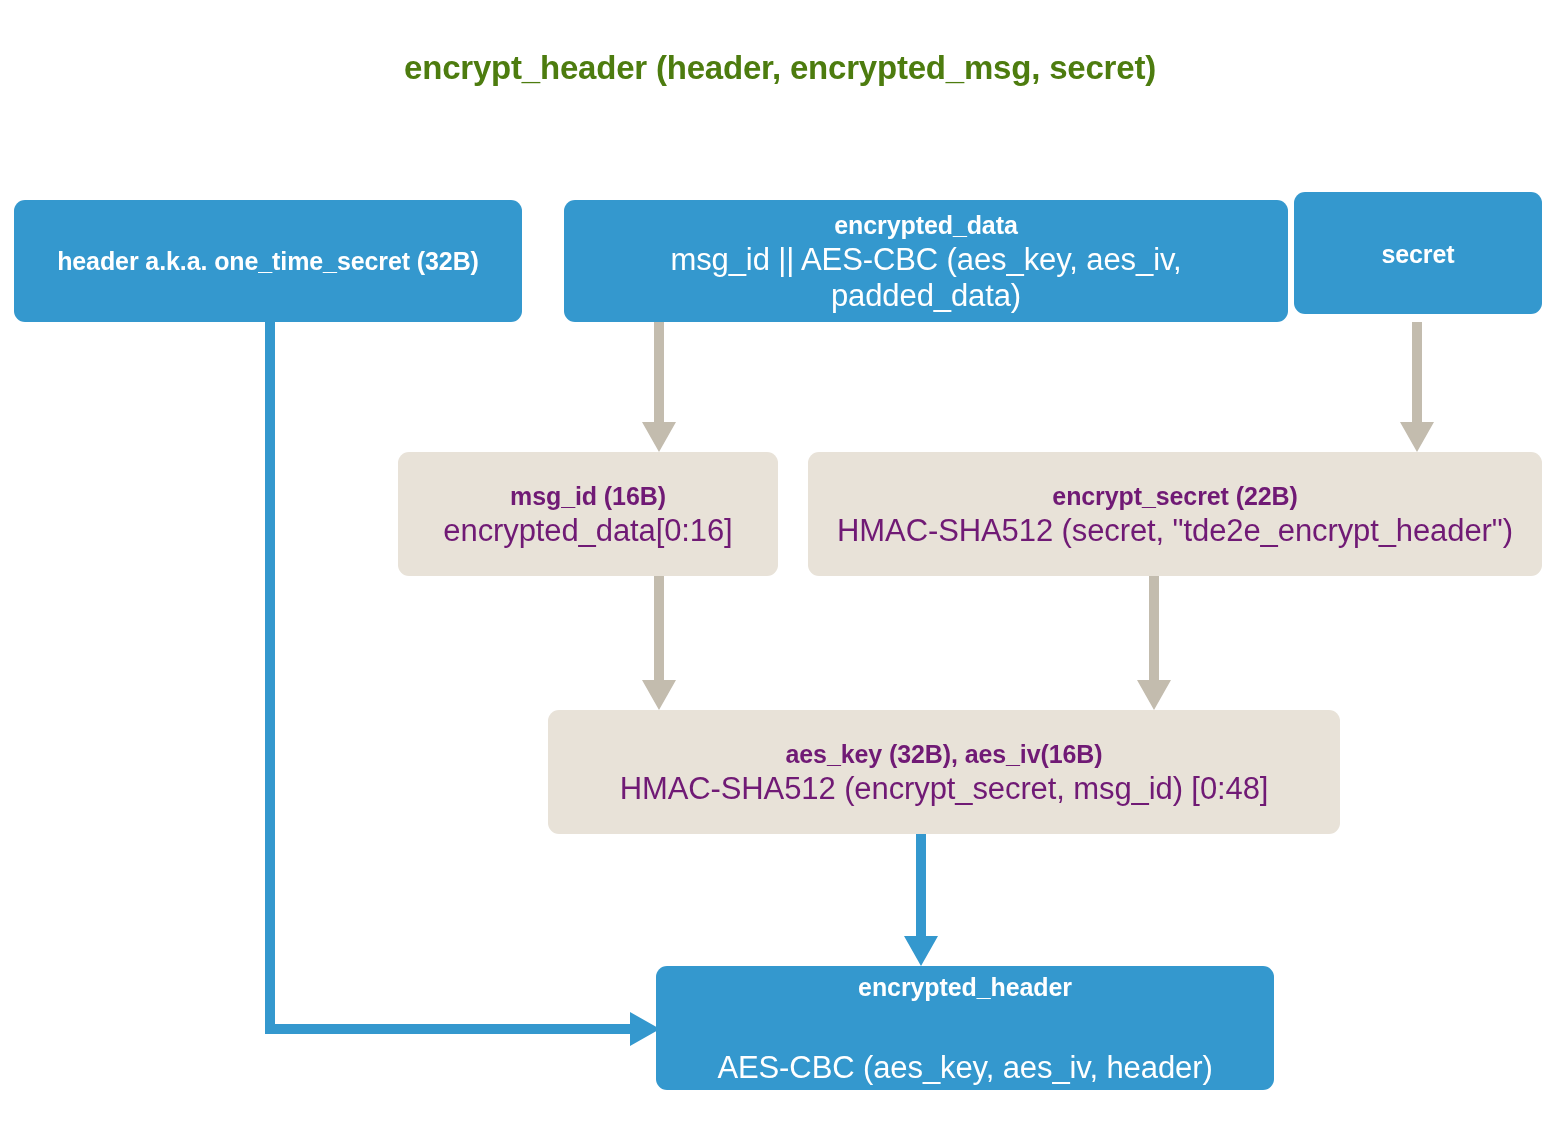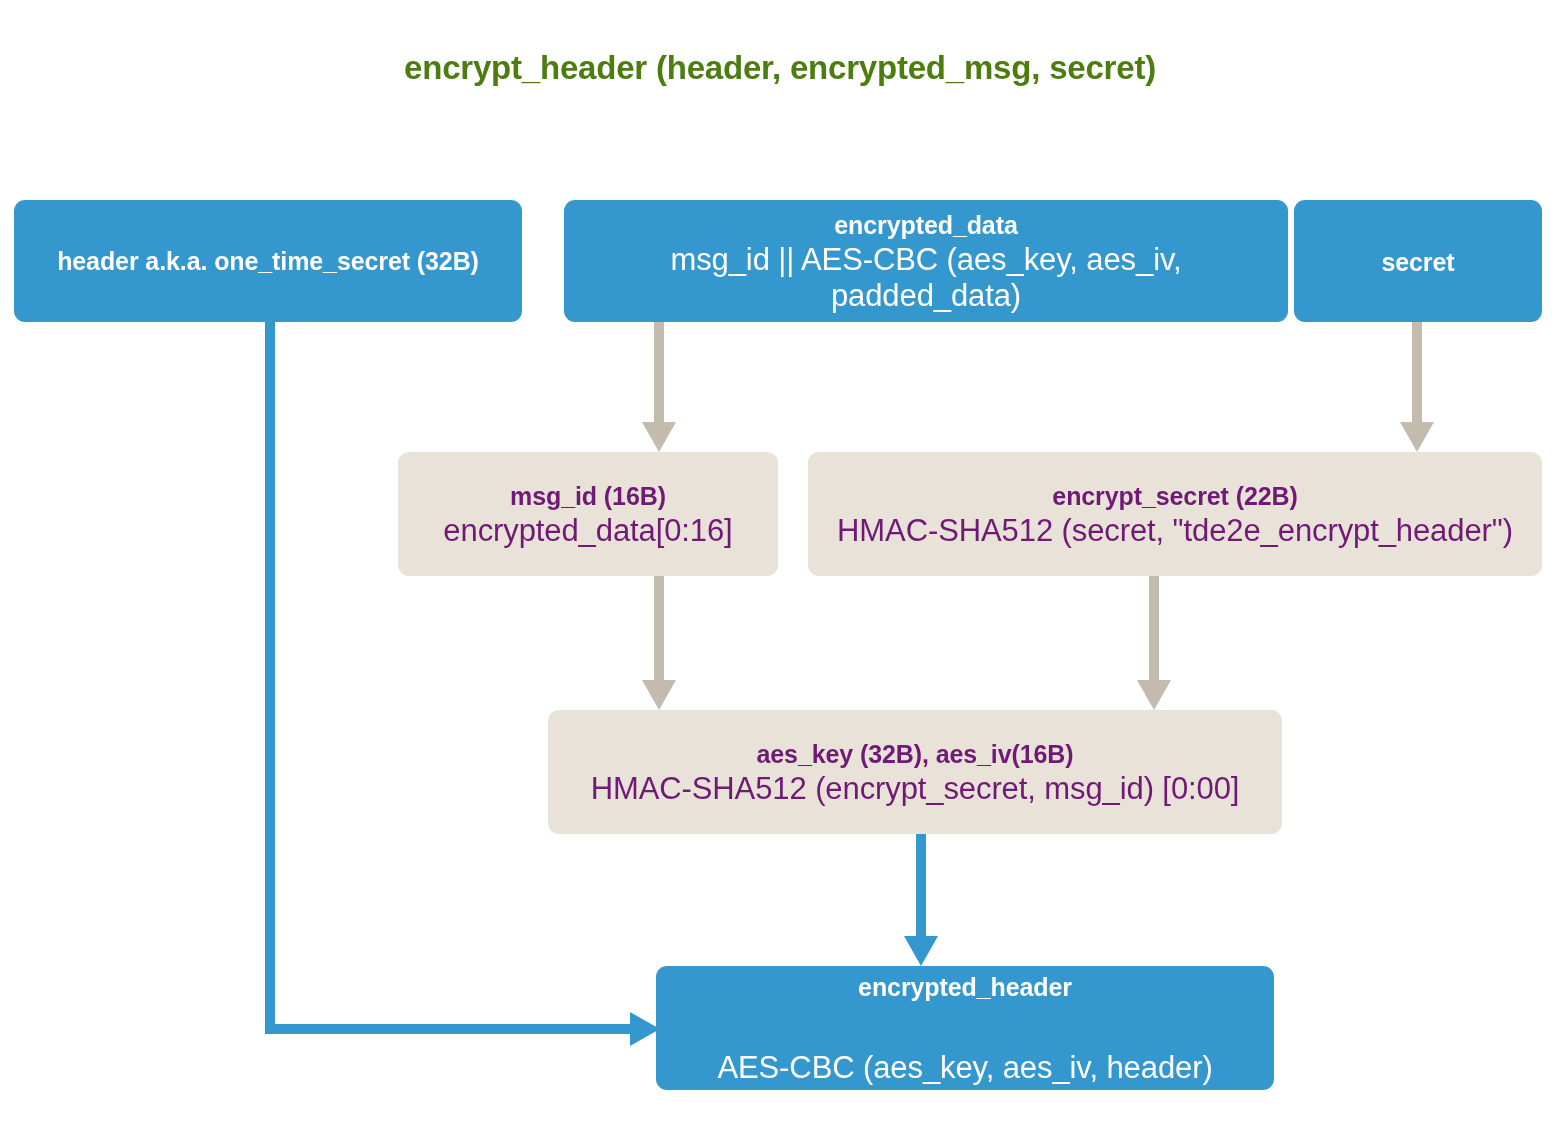--- a/index.html
+++ b/index.html
@@ -68,25 +68,25 @@
     line-height: 36px;
     letter-spacing: -0.1px;
   }
   .node.title-only .node-title {
     line-height: 32px;
   }
 
   
   #node-header        { left: 14px;  top: 200px; width: 508px; height: 122px; }
   #node-encrypted-data{ left: 564px; top: 200px; width: 724px; height: 122px; }
-  #node-secret        { left: 1294px;top: 200px; width: 248px; height: 122px;
+  #node-secret        { left: 1294px;top: 192px; width: 248px; height: 122px;
                         justify-content: flex-start; padding-top: 46px; }
   #node-msgid         { left: 398px; top: 452px; width: 380px; height: 124px; }
   #node-encrypt-secret{ left: 808px; top: 452px; width: 734px; height: 124px; }
-  #node-aes           { left: 548px; top: 710px; width: 734px; height: 124px; }
+  #node-aes           { left: 548px; top: 710px; width: 792px; height: 124px; }
   #node-encrypted-hdr { left: 656px; top: 966px; width: 618px; height: 124px; justify-content: space-between; }
 
   
   .arrow-svg {
     position: absolute;
     overflow: visible;
     pointer-events: none;
   }
   #arrow-data-to-msgid      { left: 640px;  top: 322px; }
   #arrow-secret-to-esecret  { left: 1398px; top: 322px; }
@@ -155,21 +155,21 @@
     <div class="node-sub">encrypted_data[0:16]</div>
   </div>
 
   <div id="node-encrypt-secret" class="node beige">
     <div class="node-title">encrypt_secret (22B)</div>
     <div class="node-sub">HMAC-SHA512 (secret, "tde2e_encrypt_header")</div>
   </div>
 
   <div id="node-aes" class="node beige">
     <div class="node-title">aes_key (32B), aes_iv(16B)</div>
-    <div class="node-sub">HMAC-SHA512 (encrypt_secret, msg_id) [0:00]</div>
+    <div class="node-sub">HMAC-SHA512 (encrypt_secret, msg_id) [0:48]</div>
   </div>
 
   <div id="node-encrypted-hdr" class="node blue">
     <div class="node-title">encrypted_header</div>
     <div class="node-sub">AES-CBC (aes_key, aes_iv, header)</div>
   </div>
 
 </div>
 
 </body></html>

